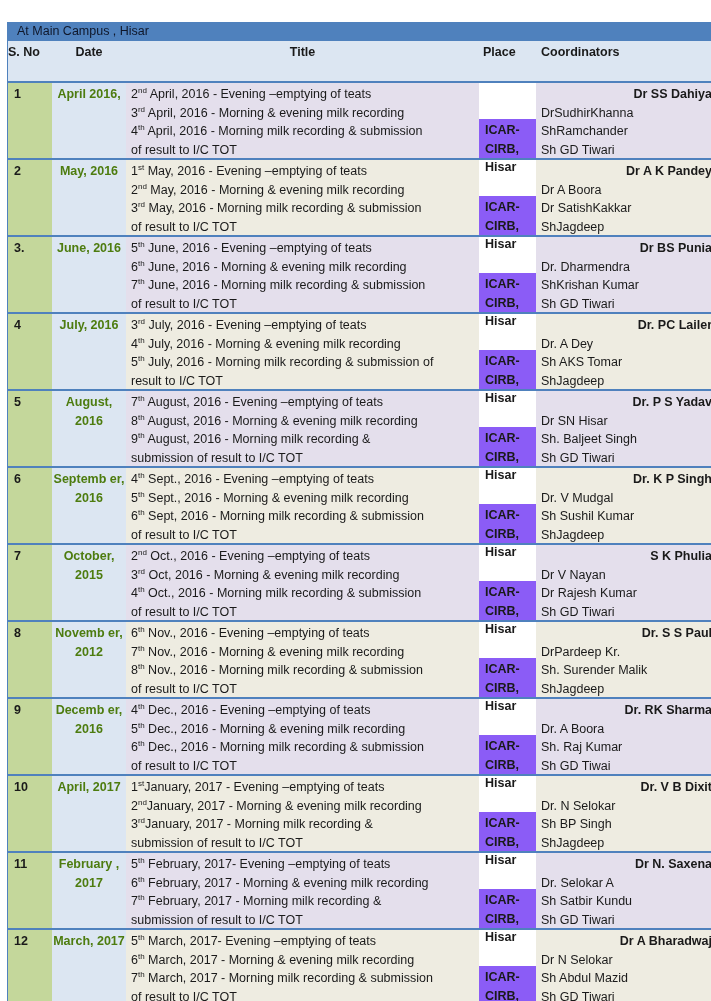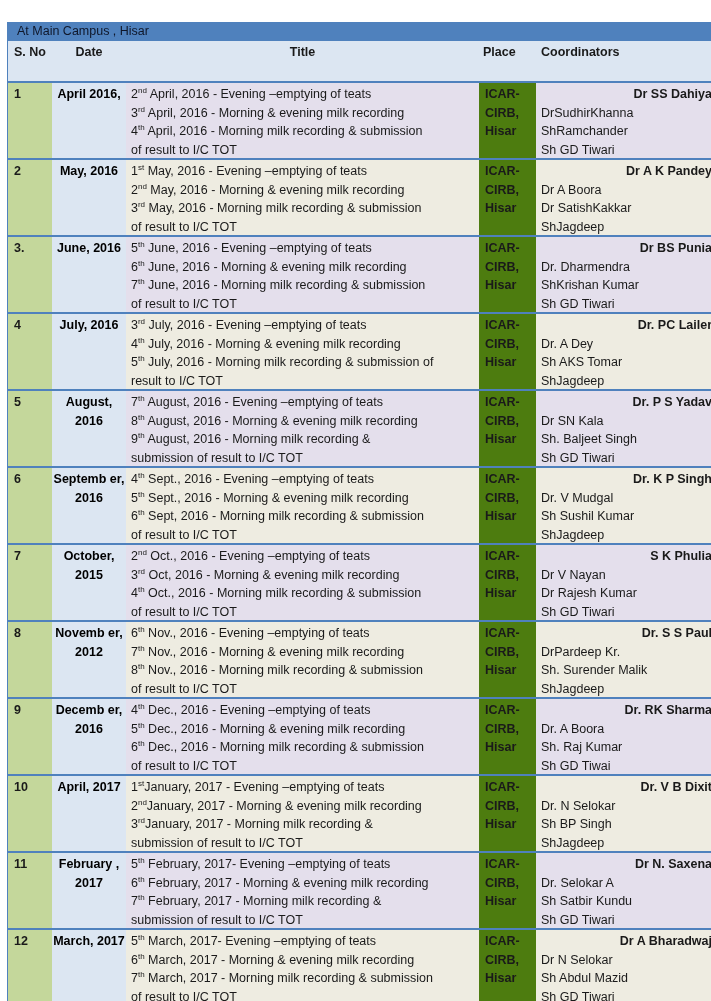--- a/index.html
+++ b/index.html
@@ -16,25 +16,25 @@
     .row { display: flex; border-bottom: 2px solid #4f81bd; height: 75px; }
     .row:last-child { border-bottom: none; }
     .c { box-sizing: border-box; font-size: 12.5px; line-height: 18.5px; color: #1a1a1a; }
     .c-sn { width: 44px; padding: 2px 0 0 6px; font-weight: bold; }
     .c-date { width: 74px; text-align: center; padding-top: 2px; font-weight: bold; }
     .c-title { width: 353px; padding: 2px 0 6px 5px; }
     .c-place { width: 57px; padding: 2px 0 0 6px; font-weight: bold; }
     .c-coord { flex: 1; padding: 2px 0 16px 5px; }
     .hdr .c { line-height: 18px; padding-top: 2px; }
     .hdr .c-title { text-align: center; padding-left: 0; }
-    .hdr .c-sn { text-align: center; padding-left: 0; }
+    .hdr .c-sn { text-align: left; padding-left: 0; }
     .hdr .c-place { padding-left: 4px; }
     .row .c-sn { background: #c4d79b; }
-    .row .c-date { background: #dce6f2; color: #000000; }
-    .row .c-place { background: #4d7c0f; }
+    .row .c-date { background: #dce6f2; color: #4d7c0f; }
+    .row .c-place { background: #8b5cf6; margin-top: 36px; }
     .row.lav .c-title, .row.lav .c-coord { background: #e4dfec; }
     .row.beige .c-title, .row.beige .c-coord { background: #eeece1; }
     .coord-line:first-child { font-weight: bold; text-align: right; }
     .line { white-space: nowrap; }
     sup { font-size: 8px; line-height: 0; vertical-align: 5px; }
   </style>
 </head>
 <body>
 
 <div class="tbl">
@@ -140,21 +140,21 @@
           <div class="line"><span>9</span><sup>th</sup><span> August, 2016 -  Morning milk recording &amp;</span></div>
           <div class="line"><span>submission of result to I/C TOT</span></div>
         </div>
         <div class="c c-place">
           <div>ICAR-</div>
           <div>CIRB,</div>
           <div>Hisar</div>
         </div>
         <div class="c c-coord">
           <div class="coord-line line">Dr. P S Yadav</div>
-          <div class="coord-line line">Dr SN Kala</div>
+          <div class="coord-line line">Dr SN Hisar</div>
           <div class="coord-line line">Sh. Baljeet Singh</div>
           <div class="coord-line line">Sh GD Tiwari</div>
         </div>
       </div>
       <div class="row beige">
         <div class="c c-sn">6</div>
         <div class="c c-date">Septemb er, 2016</div>
         <div class="c c-title">
           <div class="line"><span>4</span><sup>th</sup><span> Sept., 2016 -  Evening –emptying of teats</span></div>
           <div class="line"><span>5</span><sup>th</sup><span> Sept., 2016 -  Morning &amp; evening milk recording</span></div>

